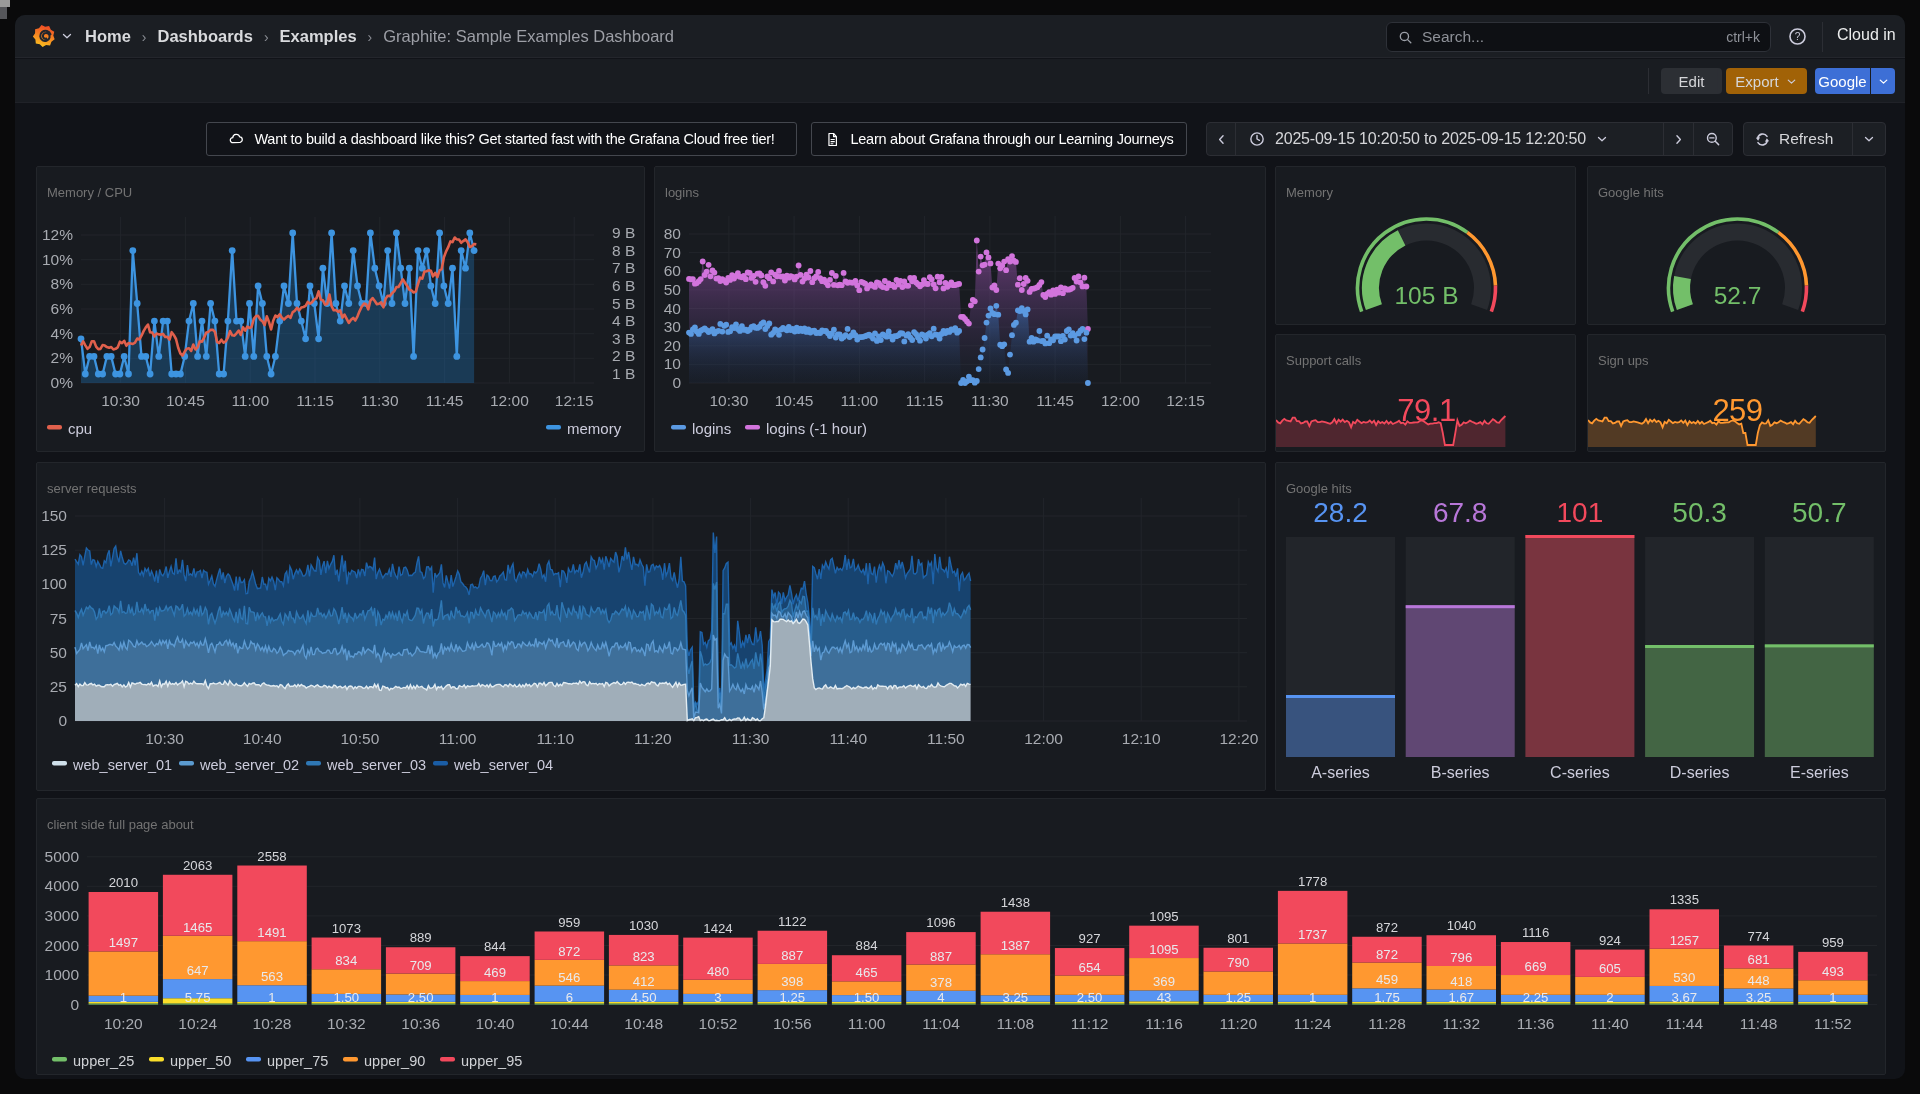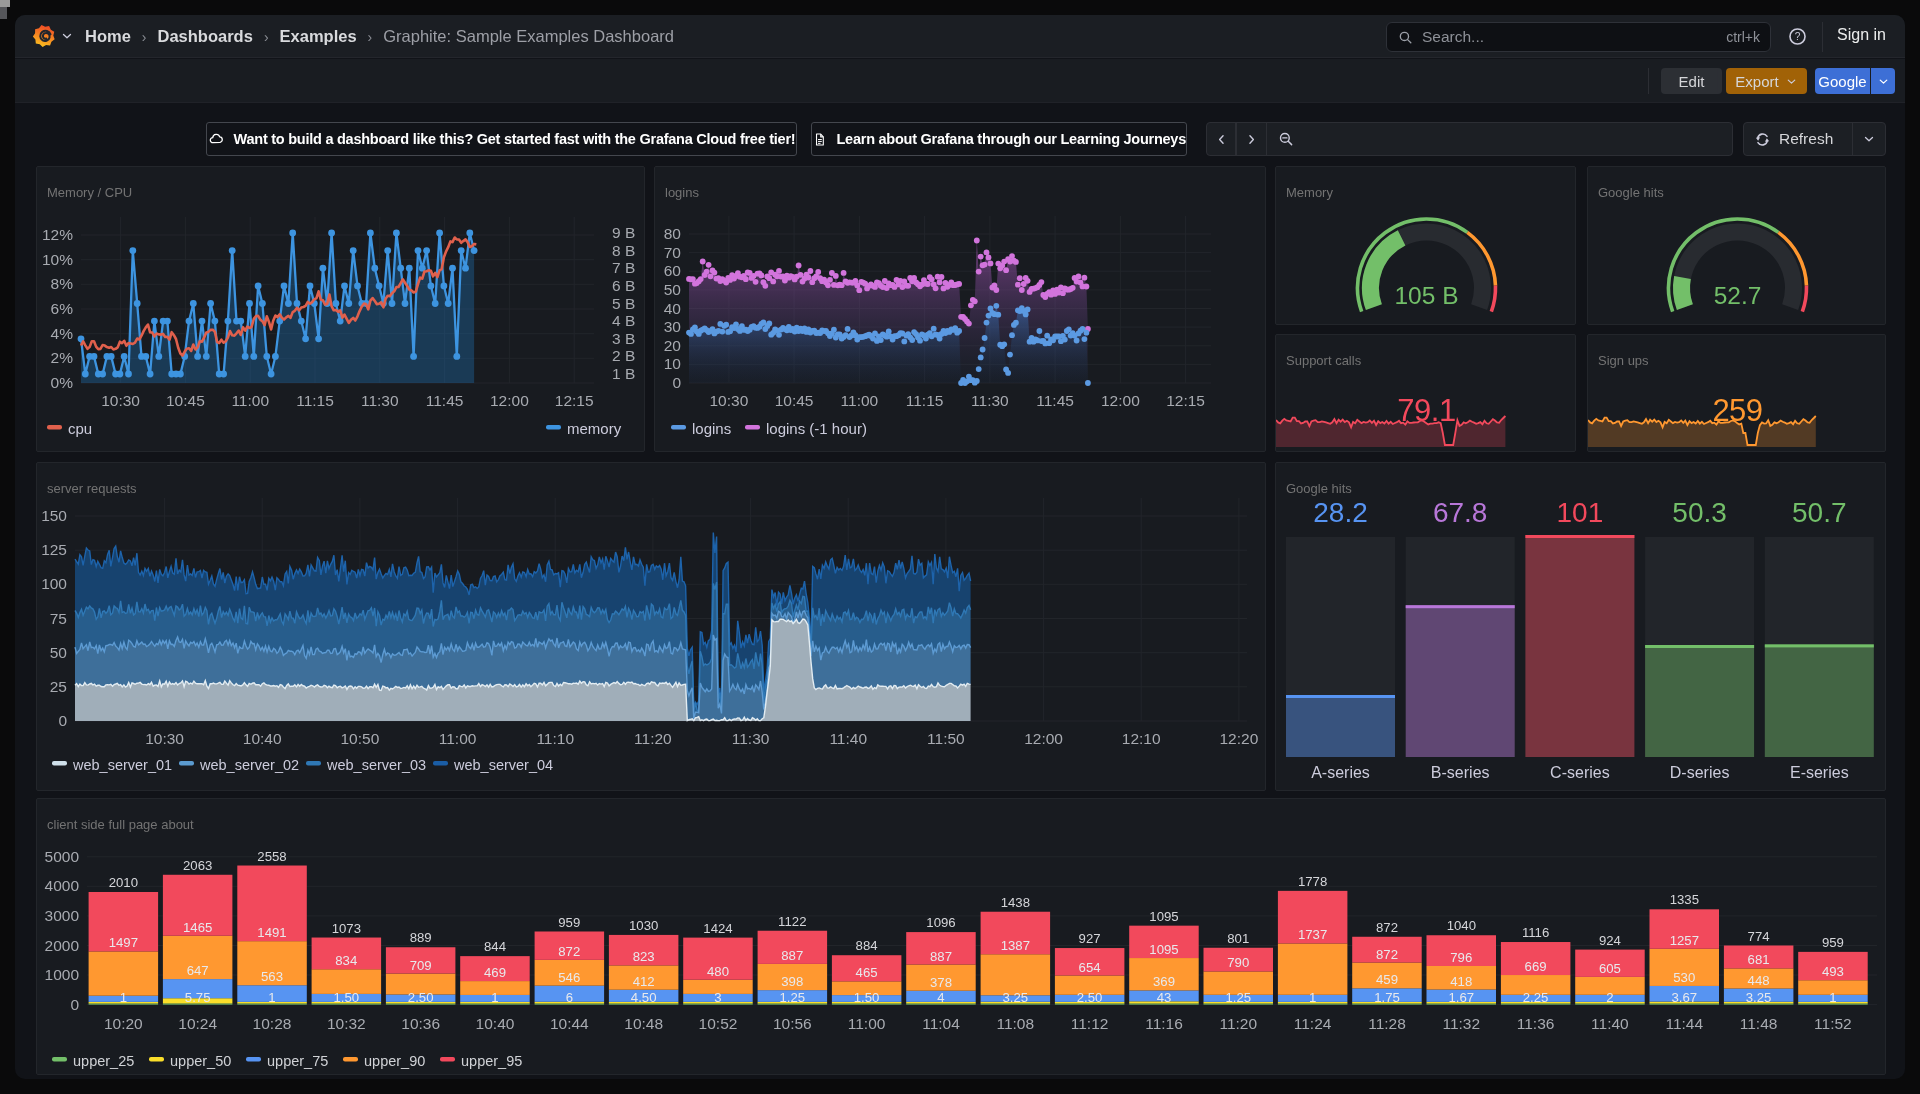--- a/index.html
+++ b/index.html
@@ -4,21 +4,21 @@
 html,body{width:1920px;height:1094px;background:#0a0a0b;font-family:"Liberation Sans",sans-serif;overflow:hidden}
 #app{position:absolute;left:15px;top:15px;width:1890px;height:1064px;background:#111318;border-radius:10px;overflow:hidden}
 #nav{position:absolute;left:0;top:0;width:100%;height:43px;background:#1b1e23;border-bottom:1px solid #24262c}
 #toolbar{position:absolute;left:0;top:44px;width:100%;height:44px;background:#191c21;border-bottom:1px solid #202228}
 .crumb{position:absolute;top:0;height:43px;display:flex;align-items:center;font-size:16.5px;color:#d9dadd;font-weight:700;white-space:nowrap}
 .crumbsep{color:#8a8d94;font-size:14px;margin:0 11px;font-weight:400}
 .crumblast{color:#9d9fa6;font-weight:400}
 .panel{position:absolute;background:#181b20;border:1px solid #23262b;border-radius:2px}
 .ptitle{color:#737373;font-size:13px;font-weight:400;padding-top:9px;margin-bottom:2px}
 .btn{position:absolute;display:flex;align-items:center;justify-content:center;border-radius:4px;font-size:15px;color:#d5d6d9;font-weight:500}
-.obtn{border:1px solid #44474e;border-radius:3px;background:#111318;color:#fff;font-weight:700;font-size:14.5px;letter-spacing:-0.25px;white-space:nowrap;position:absolute;display:flex;align-items:center;gap:9px;justify-content:center}
+.obtn{border:1px solid #44474e;border-radius:3px;background:#111318;color:#fff;font-weight:400;font-size:14.5px;letter-spacing:-0.25px;white-space:nowrap;position:absolute;display:flex;align-items:center;gap:9px;justify-content:center}
 .tpart{display:flex;align-items:center;height:100%}
 .vsep{width:1px;height:100%;background:#2c2e34}
 </style></head>
 <body>
 <div style="position:absolute;left:0;top:0;width:10px;height:7px;background:#9a9a9a"></div>
 <div style="position:absolute;left:0;top:7px;width:7px;height:12px;background:#55565a"></div>
 <div id="app">
 <div id="nav">
 <div style="position:absolute;left:16px;top:8px"><svg width="26" height="26" viewBox="0 0 24 24">
           <defs>
@@ -40,21 +40,21 @@
           <line x1="15" y1="15" x2="19.5" y2="19.5" stroke="#9b9fa7" stroke-width="1.9" stroke-linecap="round"></line>
         </svg>
         <span style="color:#8e9198;font-size:15.5px;flex:1">Search...</span>
         <span style="color:#8e9198;font-size:14px">ctrl+k</span>
 </div>
 <div style="position:absolute;left:1772px;top:11px"><svg width="21" height="21" viewBox="0 0 24 24" fill="none">
           <circle cx="12" cy="12" r="8.6" stroke="#ccccdc" stroke-width="1.8"></circle>
           <text x="12" y="16" fill="#ccccdc" font-size="11.5" text-anchor="middle" font-family="Liberation Sans">?</text>
         </svg></div>
 <div style="position:absolute;left:1807px;top:7px;width:1px;height:30px;background:#2c2e34"></div>
-<div style="position:absolute;left:1822px;top:11px;color:#eceded;font-size:16px;font-weight:500">Sign in</div>
+<div style="position:absolute;left:1822px;top:11px;color:#eceded;font-size:16px;font-weight:500">Cloud in</div>
 </div>
 <div id="toolbar">
 <div style="position:absolute;left:1633px;top:9px;width:1px;height:26px;background:#2c2e34"></div>
 <div class="btn" style="left:1646px;top:9px;width:61px;height:26px;background:#2c2f34">Edit</div>
 <div style="position:absolute;left:1702px;top:9px;width:1px;height:26px;background:#2c2e34"></div>
 <div class="btn" style="left:1711px;top:9px;width:81px;height:26px;background:#a16207;gap:6px">Export <svg width="13" height="13" viewBox="0 0 24 24" fill="none">
           <path d="M6 9.5 L12 15 L18 9.5" stroke="#ccccdc" stroke-width="2.2" stroke-linecap="round" stroke-linejoin="round"></path>
         </svg></div>
 <div class="btn" style="left:1800px;top:9px;width:55px;height:26px;background:#3d6fd6;border-radius:4px 0 0 4px;color:#fff">Google</div>
 <div class="btn" style="left:1856px;top:9px;width:24px;height:26px;background:#3d6fd6;border-radius:0 4px 4px 0">
@@ -74,20 +74,30 @@
         <line x1="9.3" y1="15" x2="15.2" y2="15" stroke="#fff" stroke-width="1.5"></line>
         <line x1="9.3" y1="18" x2="13.2" y2="18" stroke="#fff" stroke-width="1.5"></line>
       </svg>Learn about Grafana through our Learning Journeys</div>
 <div style="position:absolute;left:1191px;top:107px;width:527px;height:34px;background:#1c1f24;border:1px solid #2c2e34;border-radius:4px;display:flex;align-items:center">
  <div class="tpart" style="width:28px;justify-content:center">
         <svg width="15" height="15" viewBox="0 0 24 24" fill="none">
           <path d="M14.5 6 L9 12 L14.5 18" stroke="#ccccdc" stroke-width="2.2" stroke-linecap="round" stroke-linejoin="round"></path>
         </svg>
       </div>
       <div class="vsep"></div>
+ <div class="tpart" style="padding:0 12px;gap:9px;color:#d5d6d9;font-size:16px;font-weight:500;flex:1">
+        <svg width="18" height="18" viewBox="0 0 24 24" fill="none">
+          <circle cx="12" cy="12" r="8.2" stroke="#ccccdc" stroke-width="1.9"></circle>
+          <path d="M12 7.4 V12 L15.2 13.8" stroke="#ccccdc" stroke-width="1.9" stroke-linecap="round" stroke-linejoin="round"></path>
+        </svg>
+        <span style="letter-spacing:-0.2px">2025-09-15 10:20:50 to 2025-09-15 12:20:50</span>
+        <svg width="14" height="14" viewBox="0 0 24 24" fill="none">
+          <path d="M6 9.5 L12 15 L18 9.5" stroke="#ccccdc" stroke-width="2.2" stroke-linecap="round" stroke-linejoin="round"></path>
+        </svg>
+      </div>
  <div class="vsep"></div>
       <div class="tpart" style="width:29px;justify-content:center">
         <svg width="15" height="15" viewBox="0 0 24 24" fill="none">
           <path d="M9.5 6 L15 12 L9.5 18" stroke="#ccccdc" stroke-width="2.2" stroke-linecap="round" stroke-linejoin="round"></path>
         </svg>
       </div>
  <div class="vsep"></div>
       <div class="tpart" style="width:38px;justify-content:center">
         <svg width="18" height="18" viewBox="0 0 24 24" fill="none">
           <circle cx="10.5" cy="10.5" r="5.8" stroke="#ccccdc" stroke-width="1.9"></circle>

